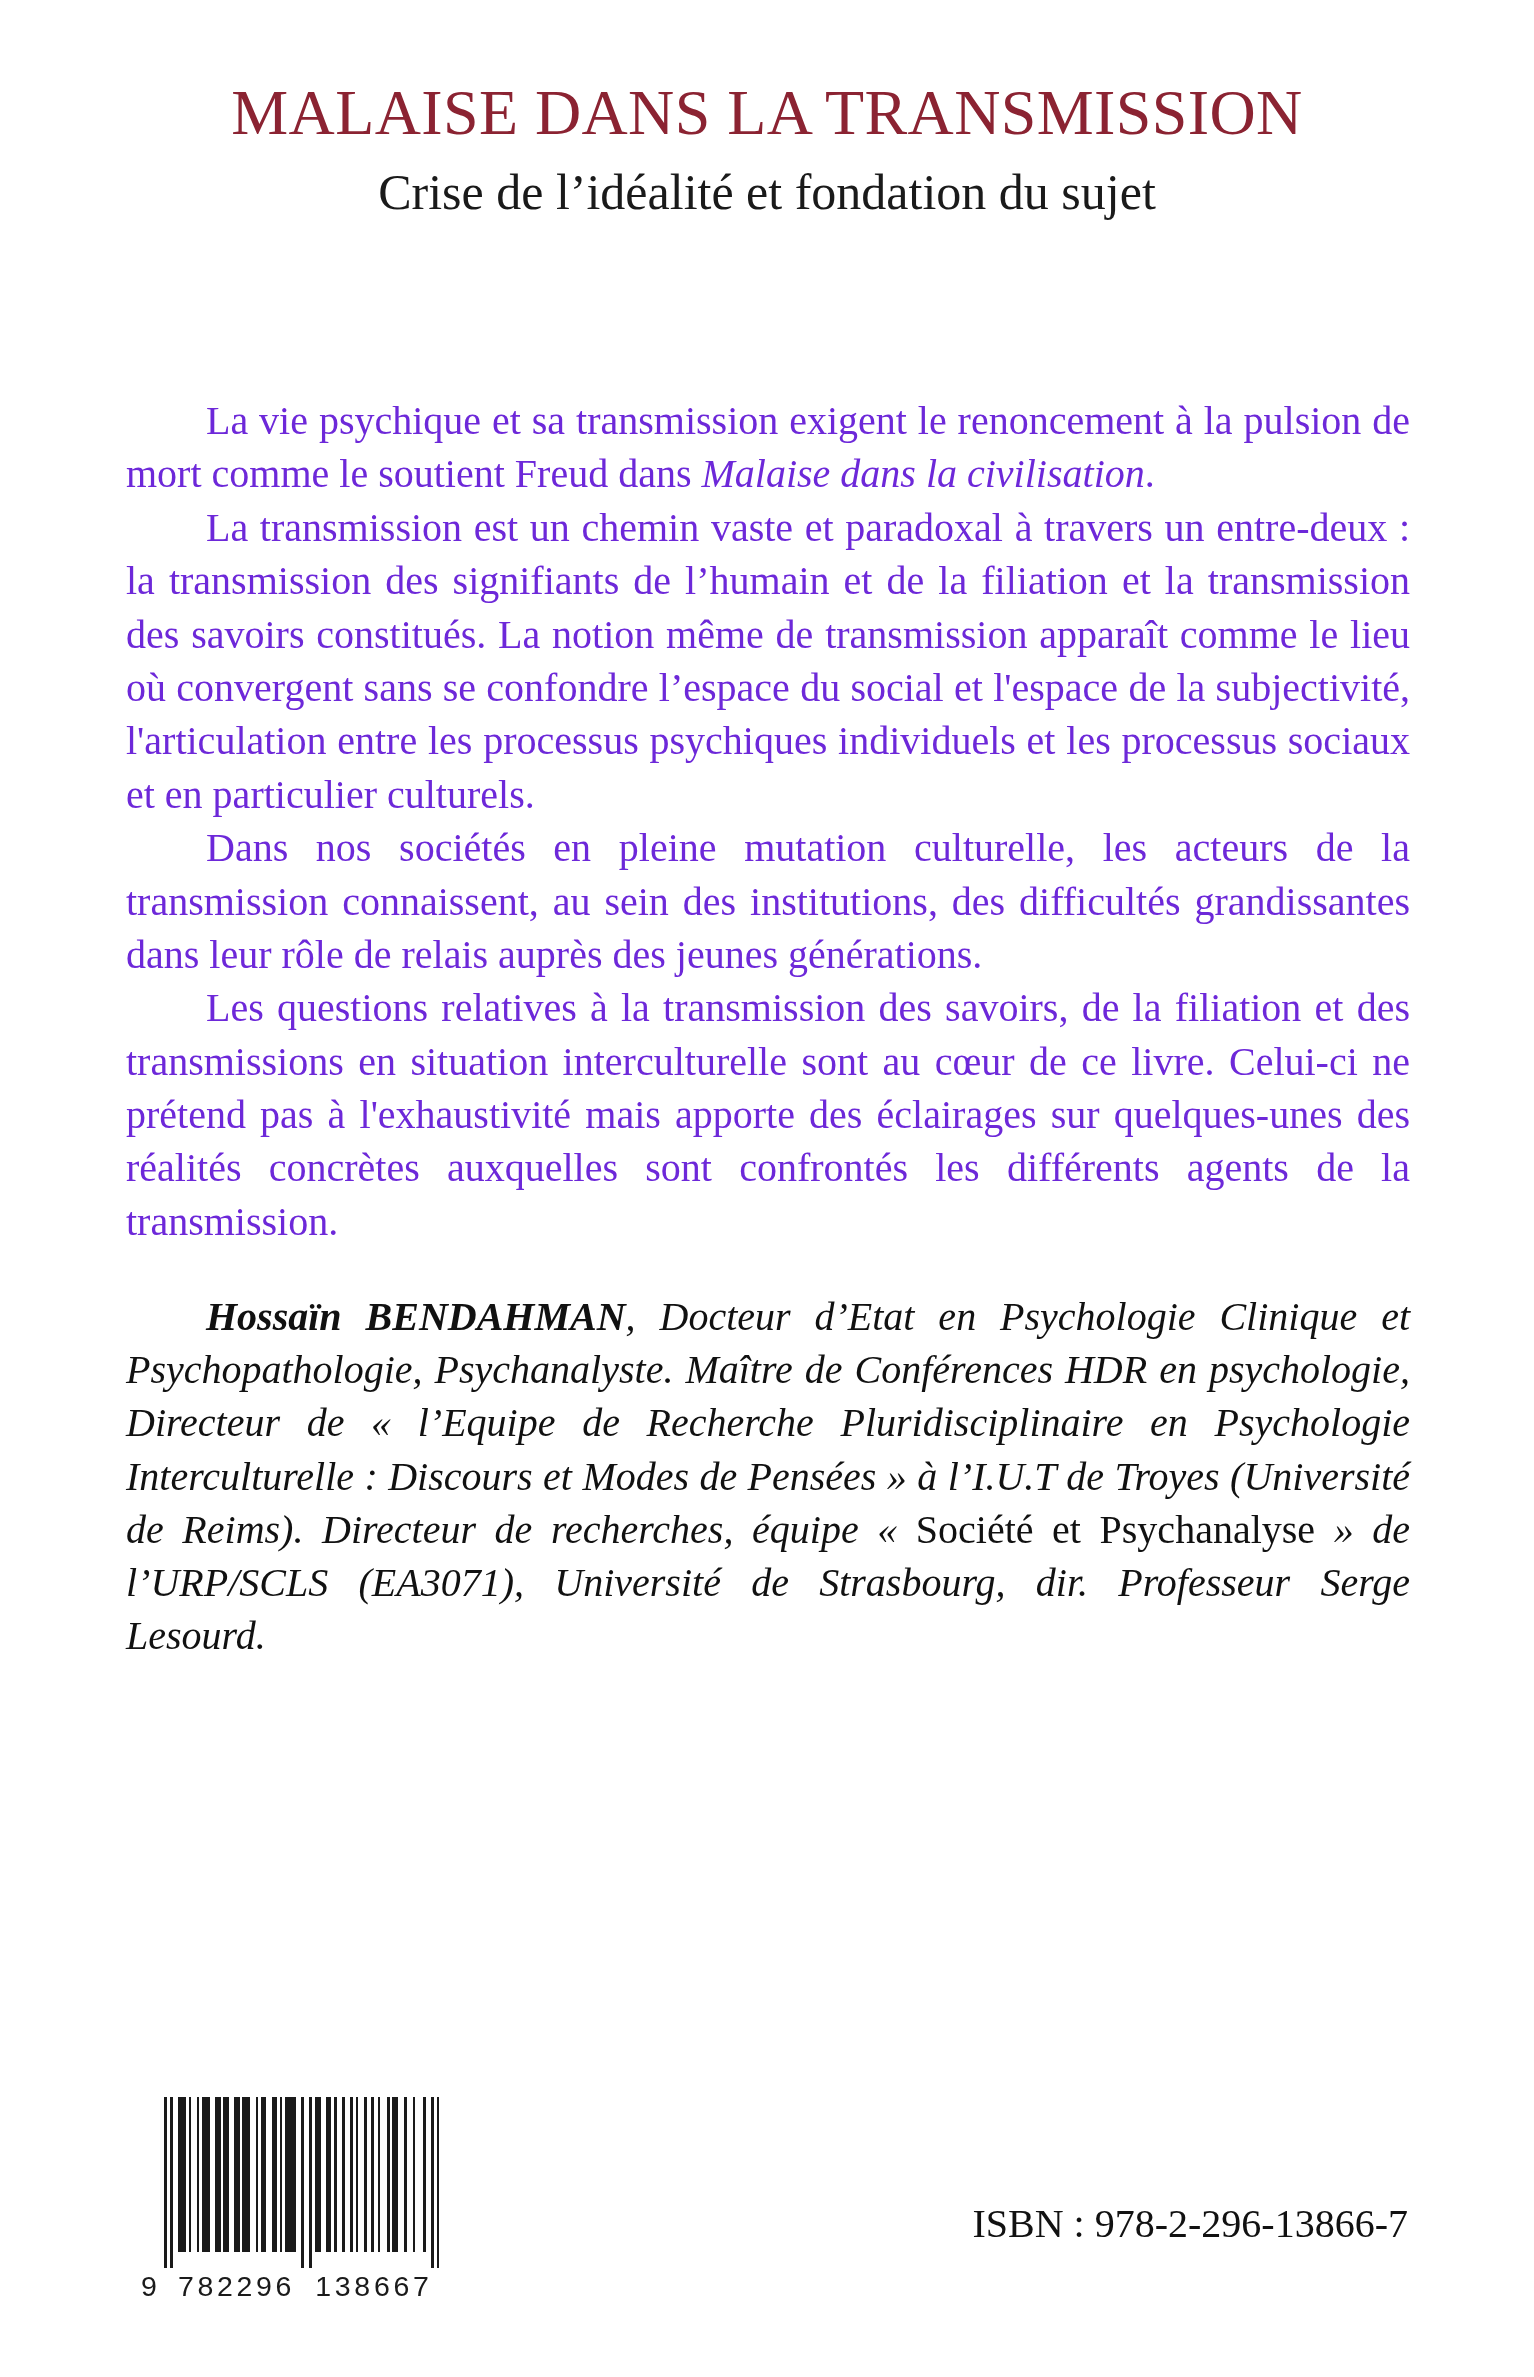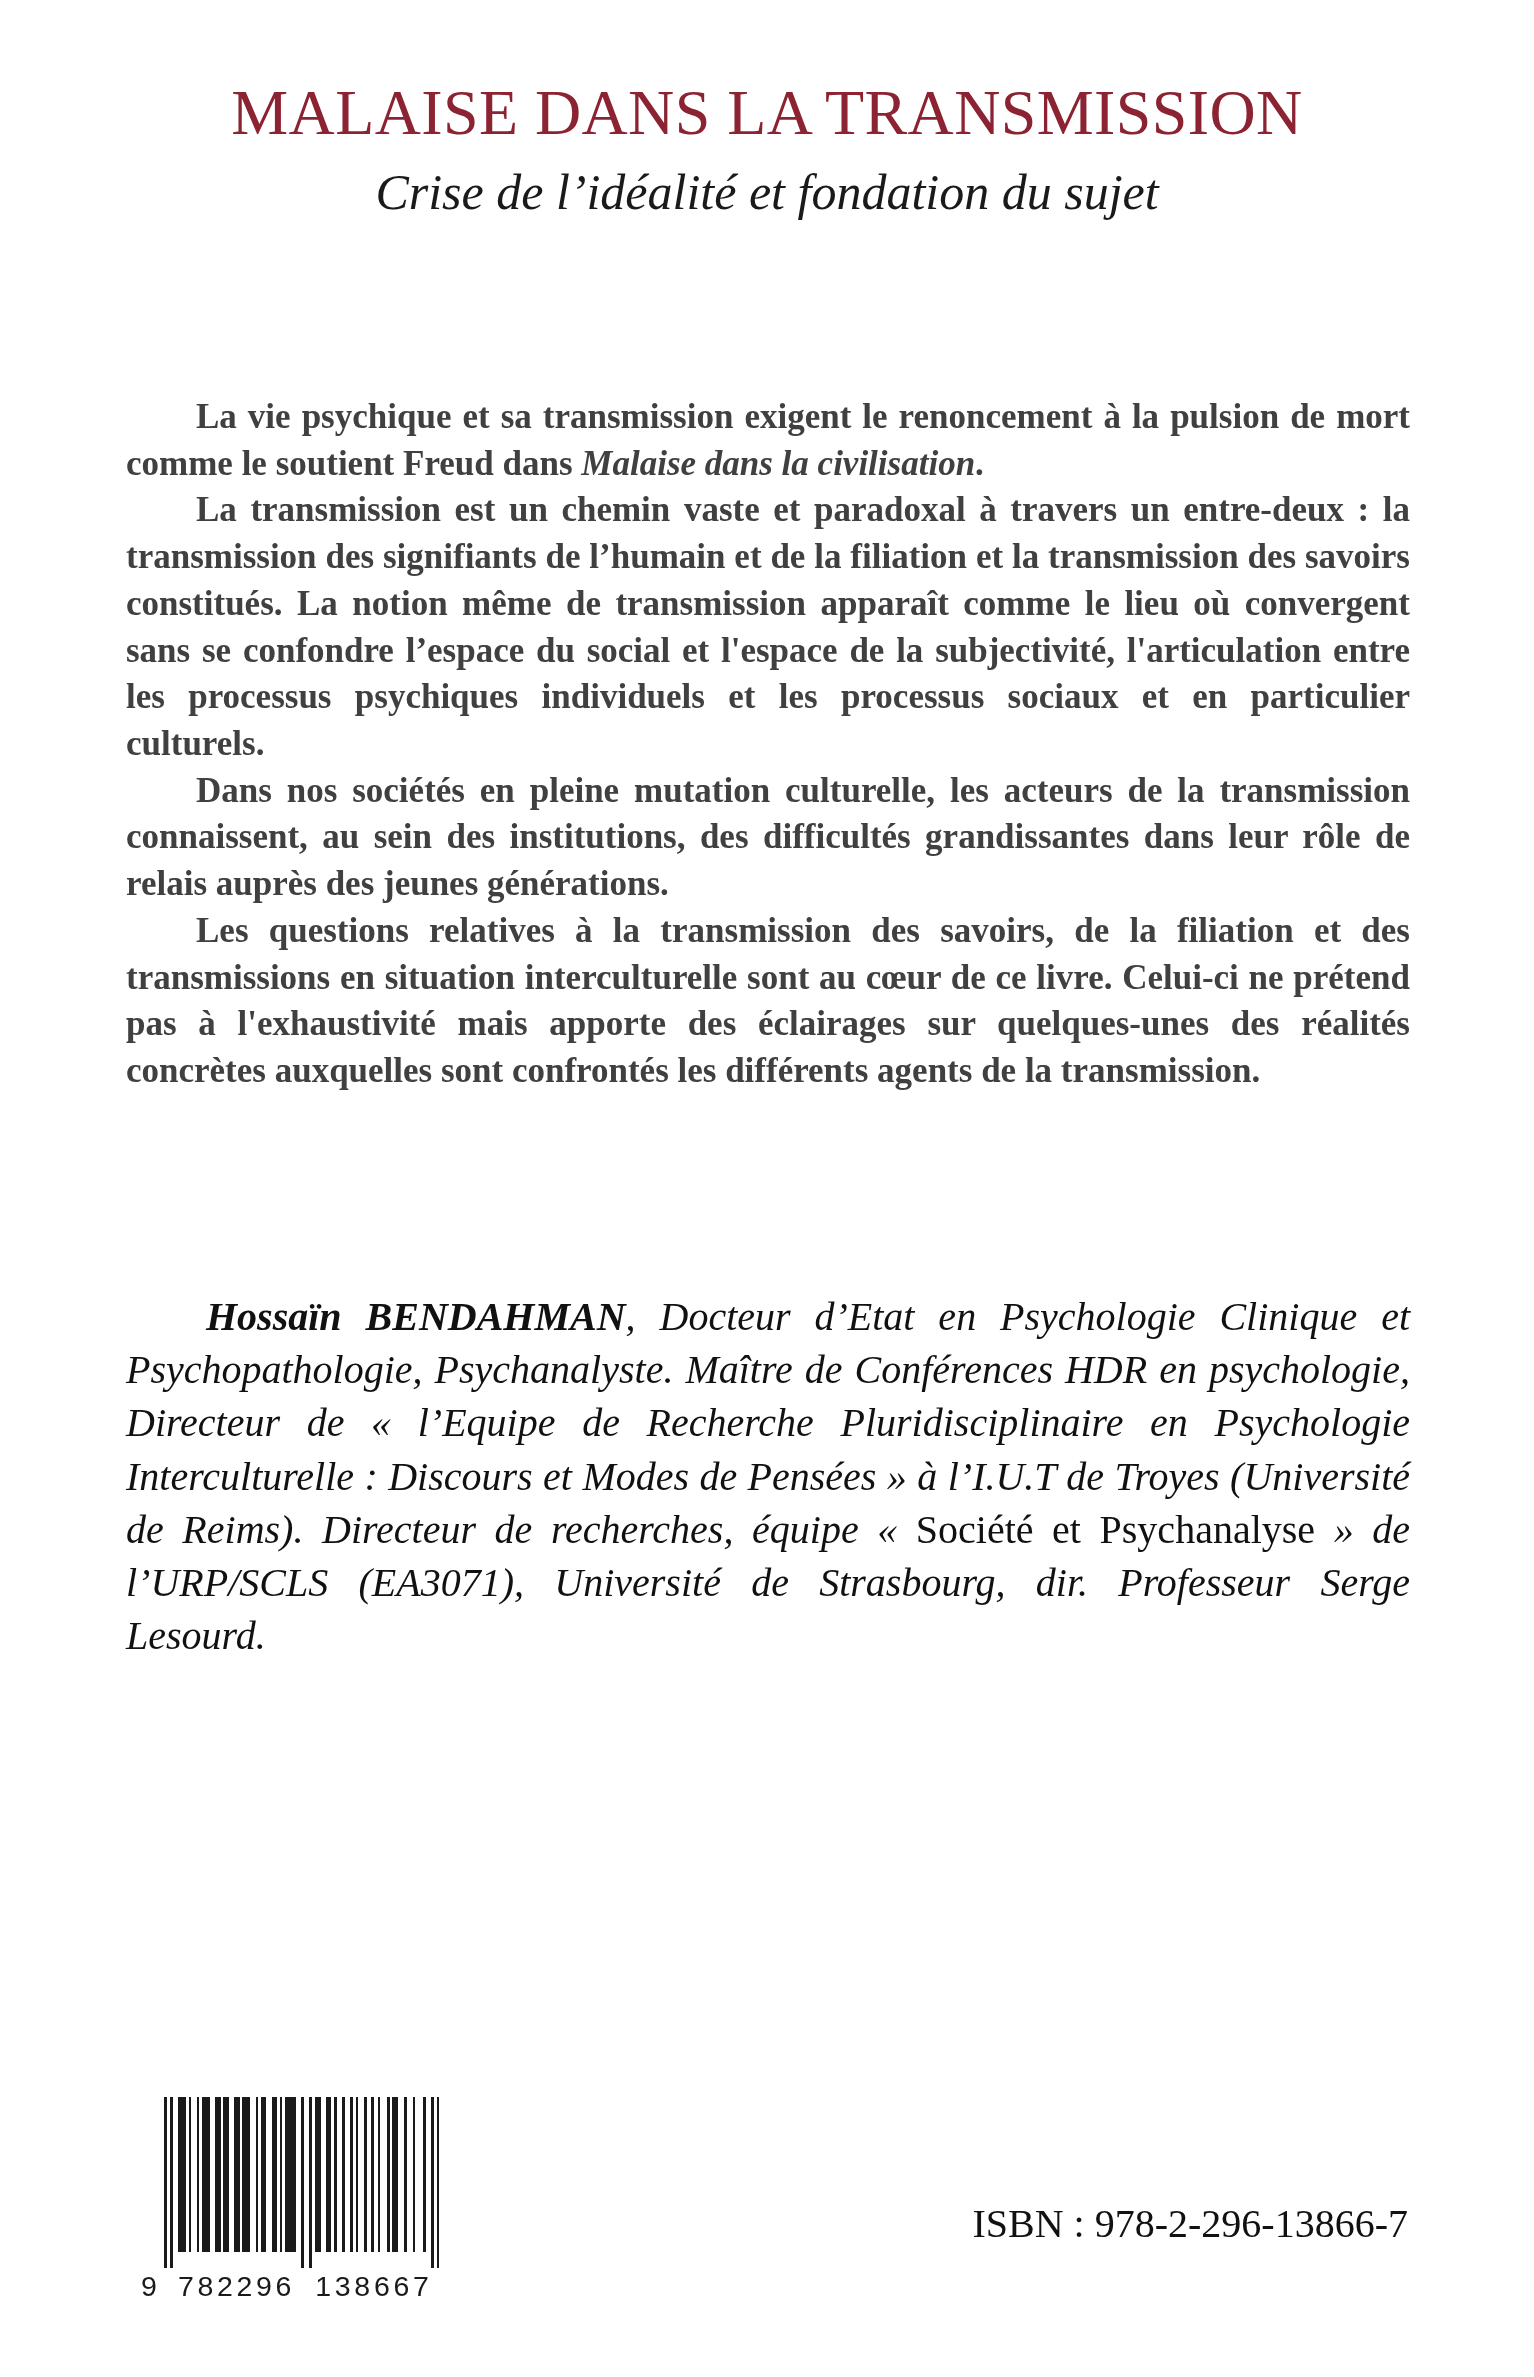--- a/index.html
+++ b/index.html
@@ -35,38 +35,36 @@
     line-height: 1.0;
     letter-spacing: 0.4px;
     color: #8b2332;
     font-weight: 400;
     margin: 0;
     white-space: nowrap;
   }
   .book-subtitle {
     font-size: 50px;
     line-height: 1.0;
-    font-style: italic;
     color: #1a1a1a;
     margin: 22px 0 0 0;
     white-space: nowrap;
   }
 
   
   .blurb {
     position: absolute;
     left: 126px;
     top: 394px;
     width: 1284px;
-    font-size: 35px;
+    font-size: 40px;
     line-height: 1.335;
     text-align: justify;
     text-justify: inter-word;
-    color: #404040;
-    font-weight: bold;
+    color: #6d28d9;
   }
   .blurb p {
     margin: 0;
     text-indent: 2.0em;
     text-align: justify;
   }
   .blurb p.last-line-loose {
     text-align-last: left;
   }
   .blurb em {

